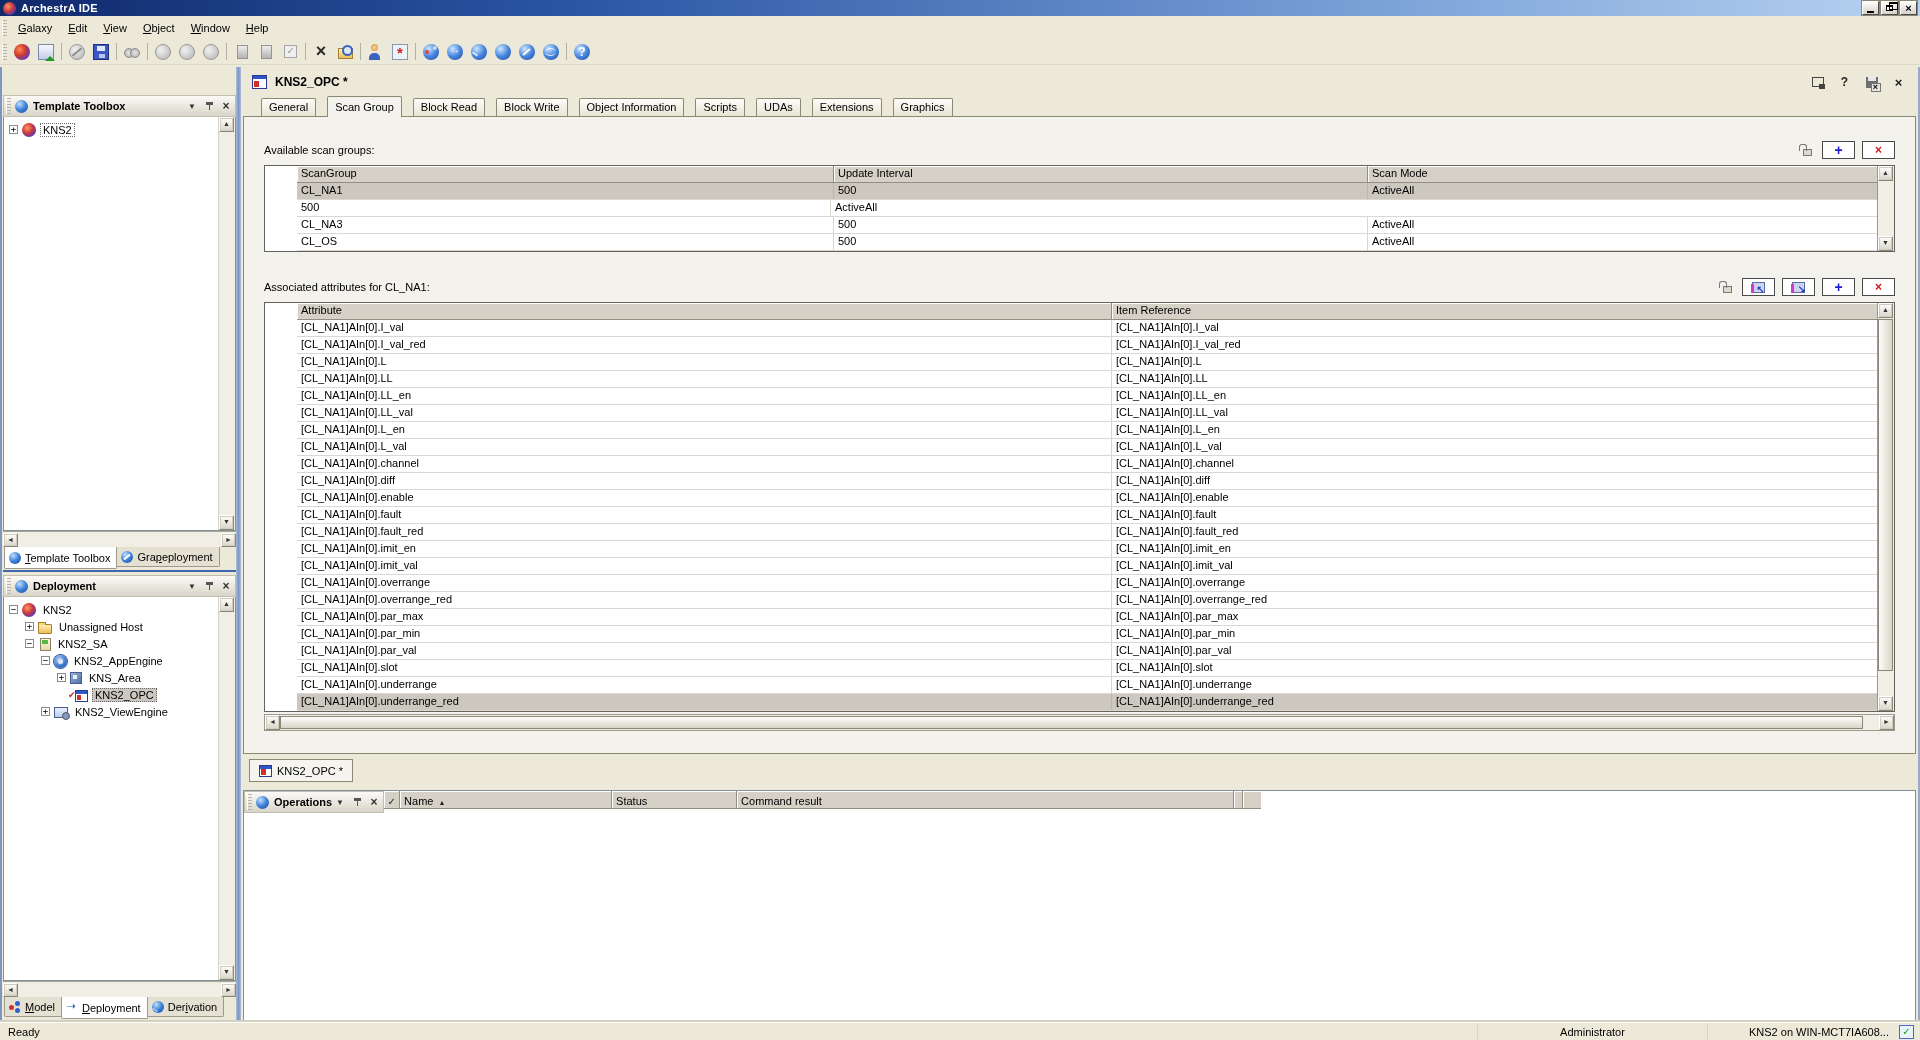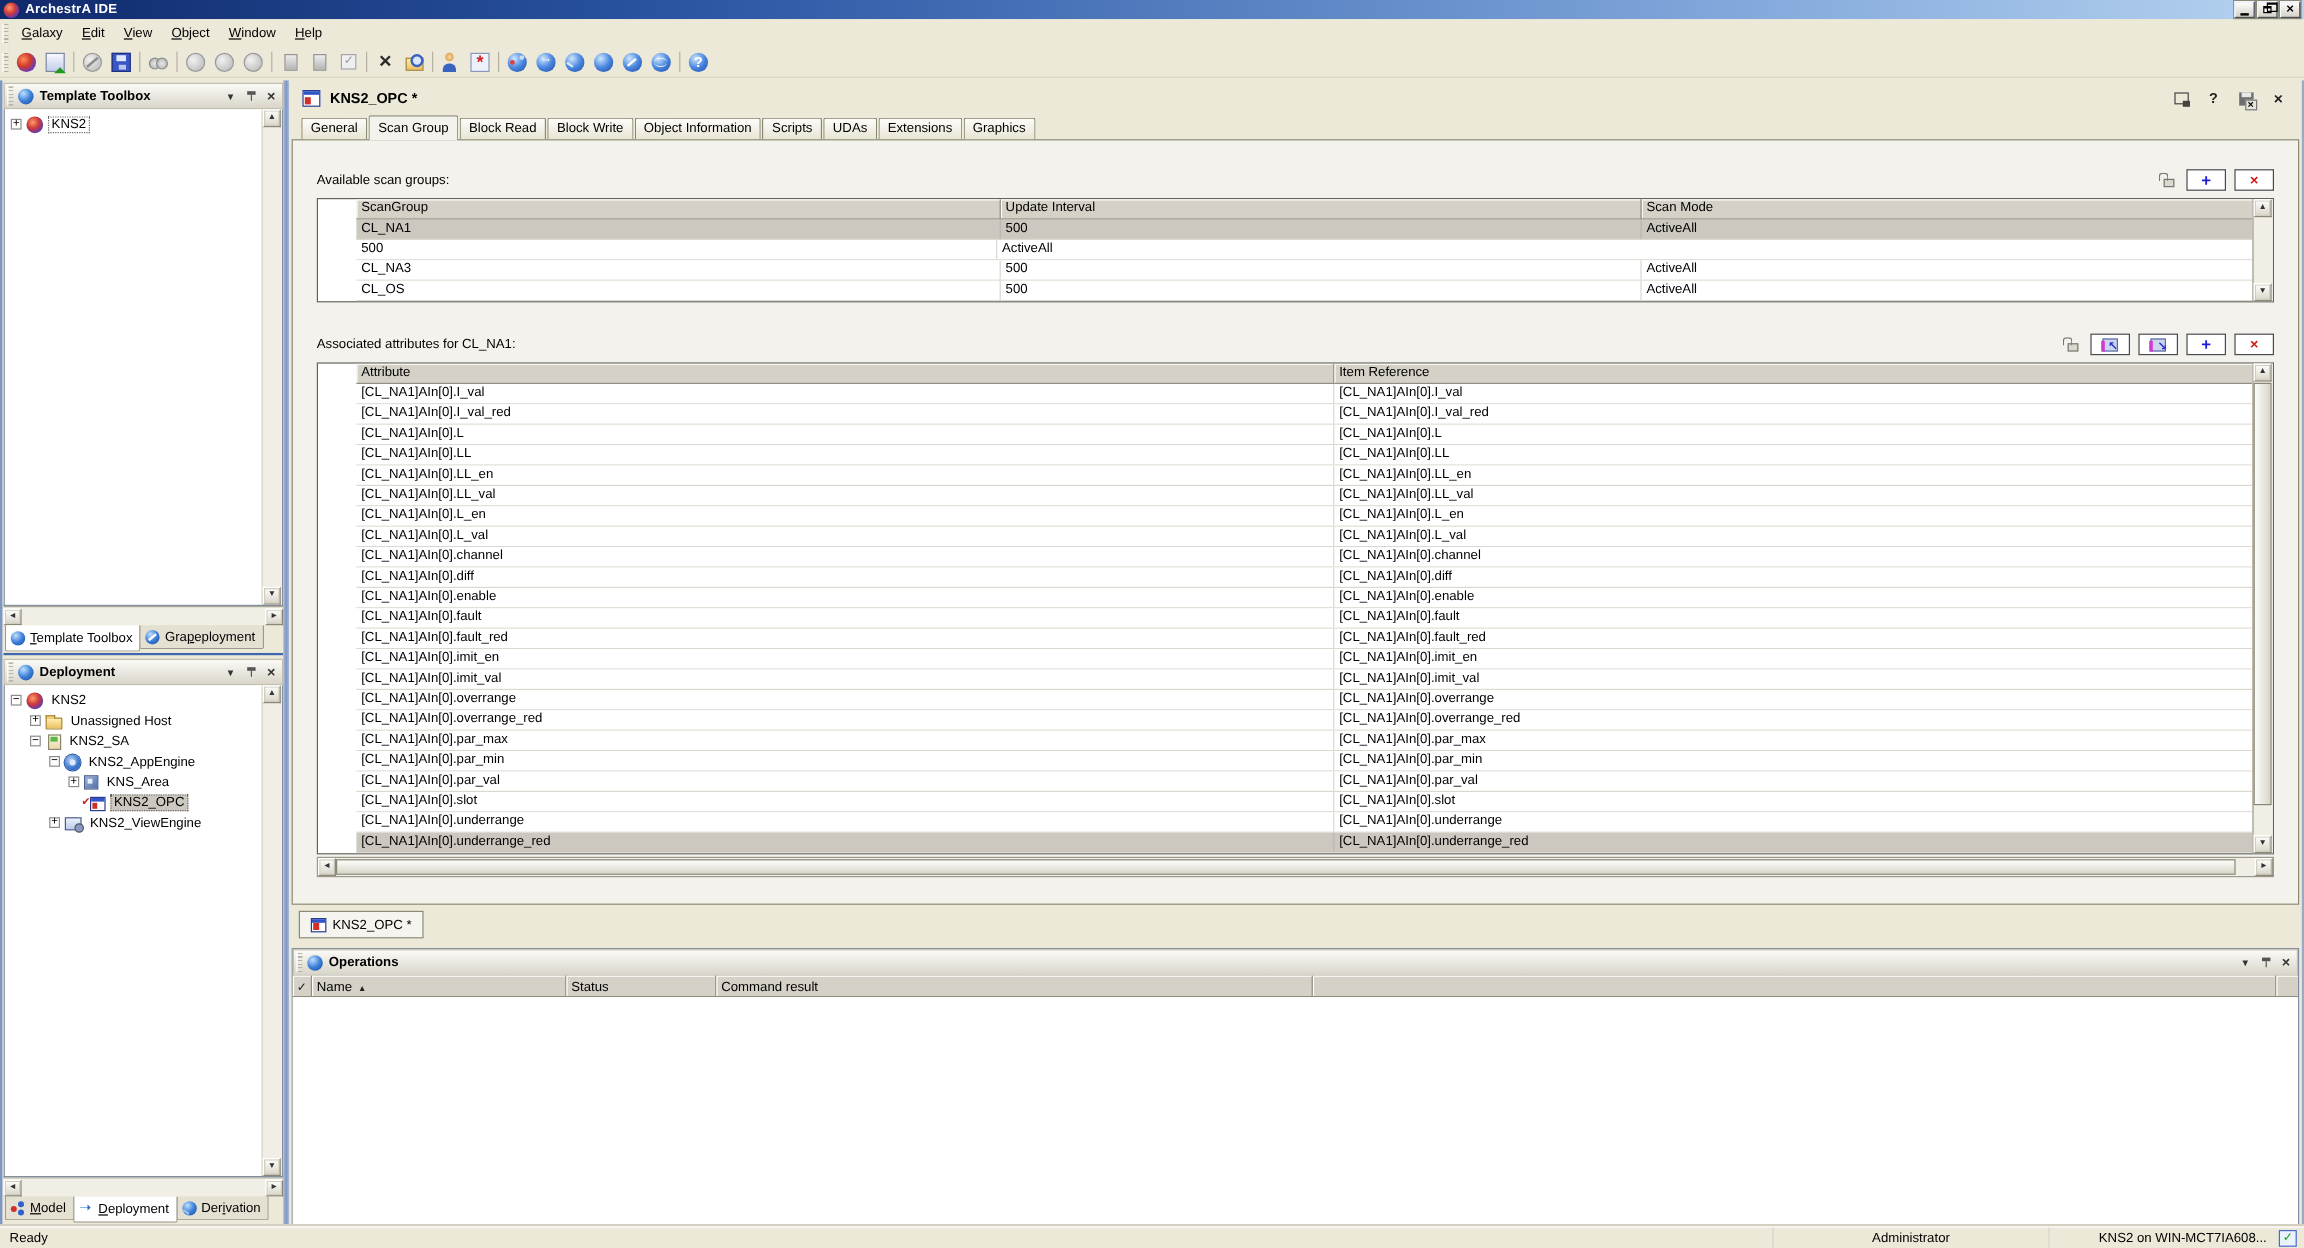--- a/index.html
+++ b/index.html
@@ -53,21 +53,21 @@
 .ticon-derivation-view::after { content:""; position:absolute; left:1px; top:9px; width:6px; height:2px; background:#ffffffbb; transform:rotate(35deg); }
 .ticon-graphic-view::after { content:""; position:absolute; left:3px; top:7px; width:9px; height:2px; background:#fff; transform:rotate(-40deg); }
 .ticon-web-view::after { content:""; position:absolute; left:2px; top:4px; width:11px; height:6px; border-top:1px solid #ffffffcc; border-bottom:1px solid #ffffffcc; border-radius:50%; }
 .ticon-help::after { content:"?"; position:absolute; left:0; top:0; width:16px; text-align:center; color:#fff; font-weight:bold; font-size:12px; line-height:16px; }
 
 
 .workspace { position:absolute; top:67px; left:0; right:0; bottom:18px; display:flex; background:#ece9d8; border-left:2px solid #7e96c4; border-right:2px solid #98aac8; }
 .left-col { width:234px; display:flex; flex-direction:column; padding:2px 0 0 1px; flex:none; }
 .vsplit { width:5px; flex:none; background:linear-gradient(to right,#aebdd8,#7e96c4 50%,#aebdd8); }
 
-.panel { display:flex; flex-direction:column; border-bottom:2px solid #4066ad; background:#ece9d8; }
+.panel { display:flex; flex-direction:column; border-bottom:2px solid #4066ad; background:#ece9d8;margin-top:26px; }
 .panel-tt { height:477px; flex:none; }
 .panel-dep { flex:1; margin-top:3px; }
 .panel-header { height:22px; display:flex; align-items:center; background:linear-gradient(#fbfaf7,#d9d5c9); border:1px solid #c2beb0; font-weight:bold; flex:none; }
 .ph-icon { width:13px; height:13px; border-radius:50%; background:radial-gradient(circle at 35% 30%,#bfe0ff,#3d7fd8 50%,#174a9e); margin:0 5px 0 1px; flex:none; }
 .ph-title { flex:1; white-space:nowrap; overflow:hidden; }
 .ph-btn { width:16px; height:15px; display:flex; align-items:center; justify-content:center; color:#333; flex:none; margin-right:1px; }
 .chev { font-size:8px; }
 .pin { position:relative; width:9px; height:10px; }
 .pin::before { content:""; position:absolute; left:1px; top:1px; width:7px; height:3px; background:#555; }
 .pin::after { content:""; position:absolute; left:4px; top:4px; width:1px; height:5px; background:#555; }
@@ -133,21 +133,21 @@
 .dh-btn { width:19px; height:16px; display:flex; align-items:center; justify-content:center; color:#222; flex:none; }
 .ic-lockwin { width:12px; height:10px; border:1px solid #444; position:relative; }
 .ic-lockwin::after { content:""; position:absolute; right:-2px; bottom:-3px; width:6px; height:5px; background:#444; }
 .ic-q { font-weight:bold; font-size:12px; }
 .ic-savex { width:12px; height:11px; background:#6e6e6e; position:relative; }
 .ic-savex::before { content:""; position:absolute; left:2px; top:0; right:2px; height:4px; background:#e8e8e8; }
 .ic-savex::after { content:"×"; position:absolute; right:-3px; bottom:-4px; font-size:9px; font-weight:bold; color:#000; background:#e8e6da; border:1px solid #777; line-height:7px; width:8px; text-align:center; }
 .ic-x { font-weight:bold; font-size:13px; }
 
 .doc-tabs { height:21px; display:flex; align-items:flex-end; padding-left:8px; position:relative; z-index:2; flex:none; }
-.dtab { height:18px; padding:2px 7px 4px; border:1px solid #898a74; border-bottom:none; background:linear-gradient(#fdfcf9,#e8e5d4); margin-right:1px; border-radius:2px 2px 0 0; white-space:nowrap; }
+.dtab { height:18px; padding:2px 7px 4px; border:1px solid #898a74; border-bottom:none; background:linear-gradient(#fdfcf9,#e8e5d4); margin-right:1px; border-radius:2px 2px 0 0; white-space:nowrap;margin-left:10px; }
 .dtab.active { height:21px; background:#f4f2ec; margin-bottom:-1px; padding-top:4px; z-index:3; position:relative; }
 
 .doc-page { flex:1; border:1px solid #898a74; background:#f4f2ec; padding:0 20px; position:relative; z-index:1; display:flex; flex-direction:column; min-height:0; }
 .sec-row { margin-top:24px; height:18px; display:flex; align-items:center; flex:none; }
 .sec-btns { margin-left:auto; display:flex; align-items:center; gap:7px; }
 .lock-open { width:9px; height:7px; border:1px solid #777; background:#dcd9cc; position:relative; margin-right:3px; margin-top:4px; }
 .lock-open::before { content:""; position:absolute; left:-5px; top:-6px; width:6px; height:6px; border:1px solid #777; border-bottom:none; border-radius:3px 3px 0 0; }
 .sq-btn { width:33px; height:18px; background:#fff; border:1px solid #4a4a4a; display:flex; align-items:center; justify-content:center; font-weight:bold; }
 .sq-btn.plus { color:#1a1ad8; font-size:14px; line-height:12px; }
 .sq-btn.closeb { color:#d01818; font-size:12px; }
@@ -173,21 +173,21 @@
 .grid-vscroll .sbtn { position:absolute; left:0; }
 .grid-vscroll .arr-up { top:0; } .grid-vscroll .arr-down { bottom:0; }
 .hscrollbar { height:17px; margin-top:2px; background:#f0eee5; border:1px solid #9c998c; display:flex; align-items:center; flex:none; }
 .hthumb { flex:1; height:13px; background:linear-gradient(#fdfdfb,#d9d5c9); border:1px solid #8a8777; margin-right:16px; }
 
 .doc-bottom { height:26px; margin-top:2px; display:flex; align-items:flex-end; padding-left:6px; background:#ece9d8; flex:none; }
 .btab { display:flex; align-items:center; gap:5px; height:23px; padding:0 9px; background:#f6f4ee; border:1px solid #898a74; white-space:nowrap; }
 .btab .doc-icon { width:13px; height:12px; }
 
 
-.ops { height:232px; margin-top:8px; display:flex; flex-direction:column; border:1px solid #828f9c; background:#fff; flex:none; }
+.ops { height:232px; margin-top:8px; display:flex; flex-direction:row; border:1px solid #828f9c; background:#fff; flex:none; }
 .ops-cols { height:18px; display:flex; background:#d5d1c7; flex:none; }
 .oc { box-shadow:inset 1px 1px 0 #fff; border-right:1px solid #928f82; border-bottom:1px solid #928f82; padding:1px 4px; display:flex; align-items:flex-end; gap:5px; white-space:nowrap; flex:none; }
 .oc-check { width:16px; justify-content:center; padding:1px 2px; }
 .oc-name { width:212px; } .oc-status { width:125px; } .oc-result { width:497px; }
 .oc-fill { flex:1 1 auto; border-right:1px solid #928f82; }
 .oc-end { width:18px; border-right:none; }
 .checkglyph::after { content:"✓"; font-size:10px; color:#222; }
 .sortasc::after { content:"▲"; font-size:7px; color:#222; }
 .ops-body { flex:1; background:#fff; }
 

